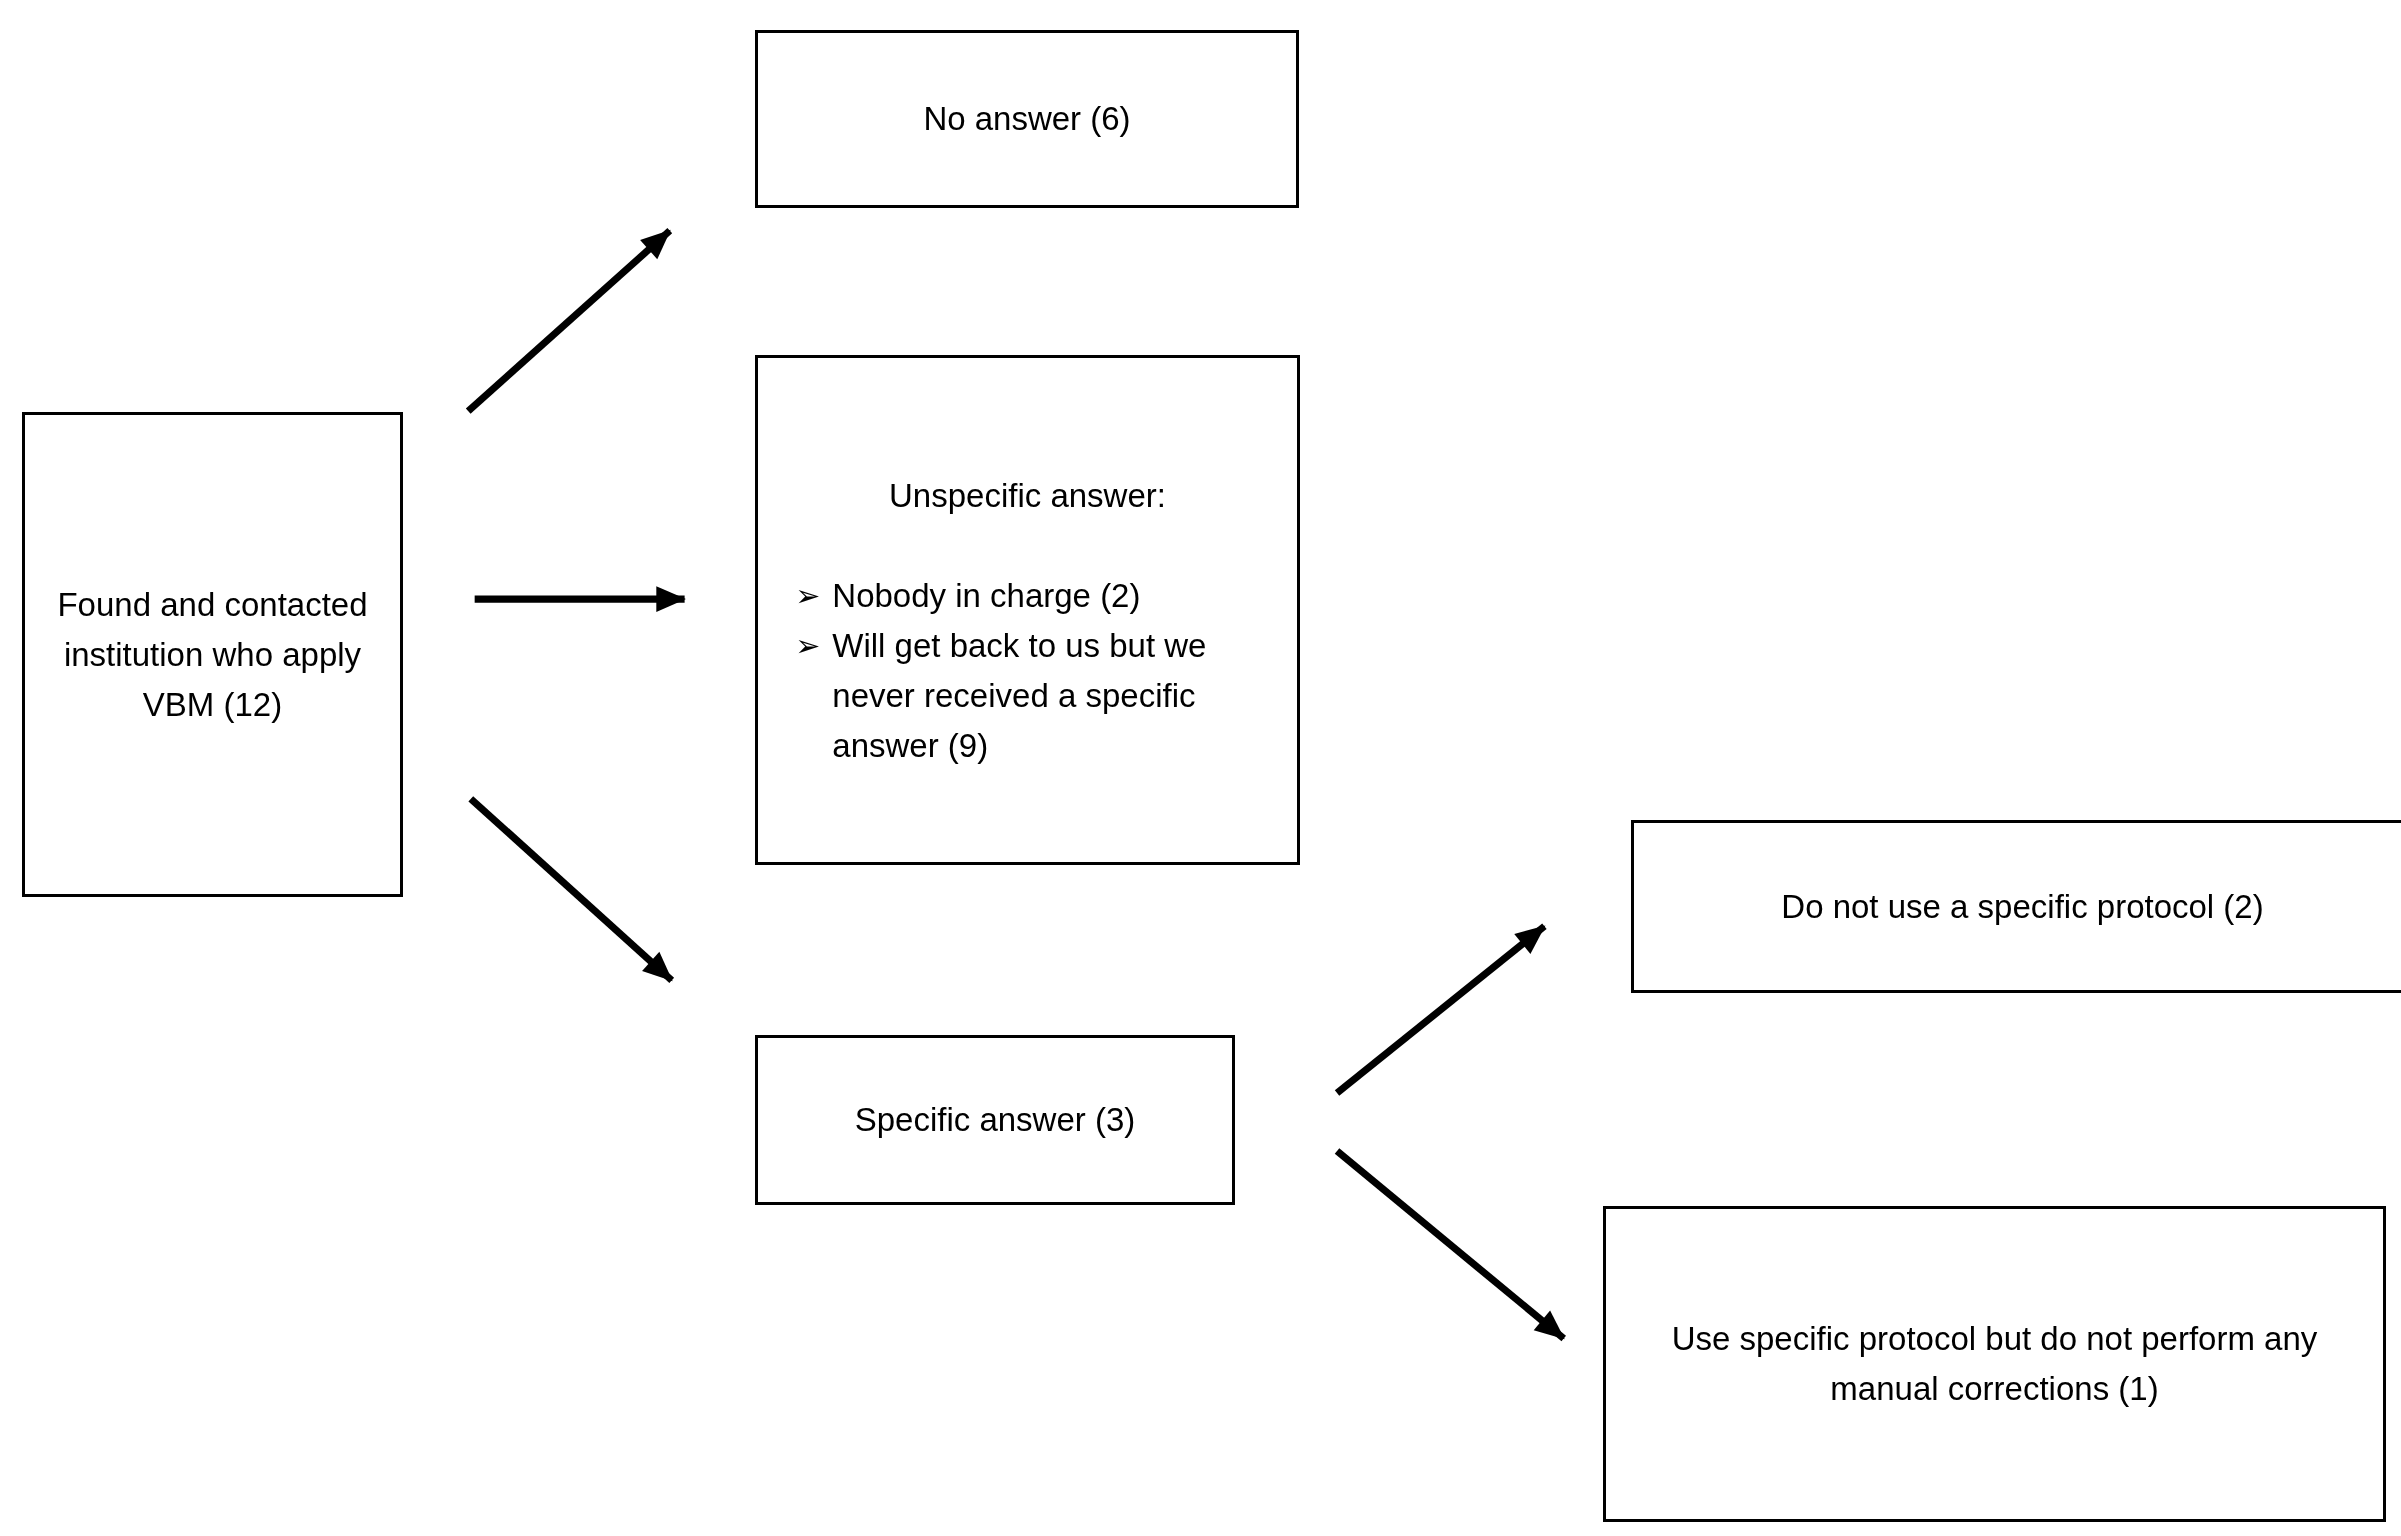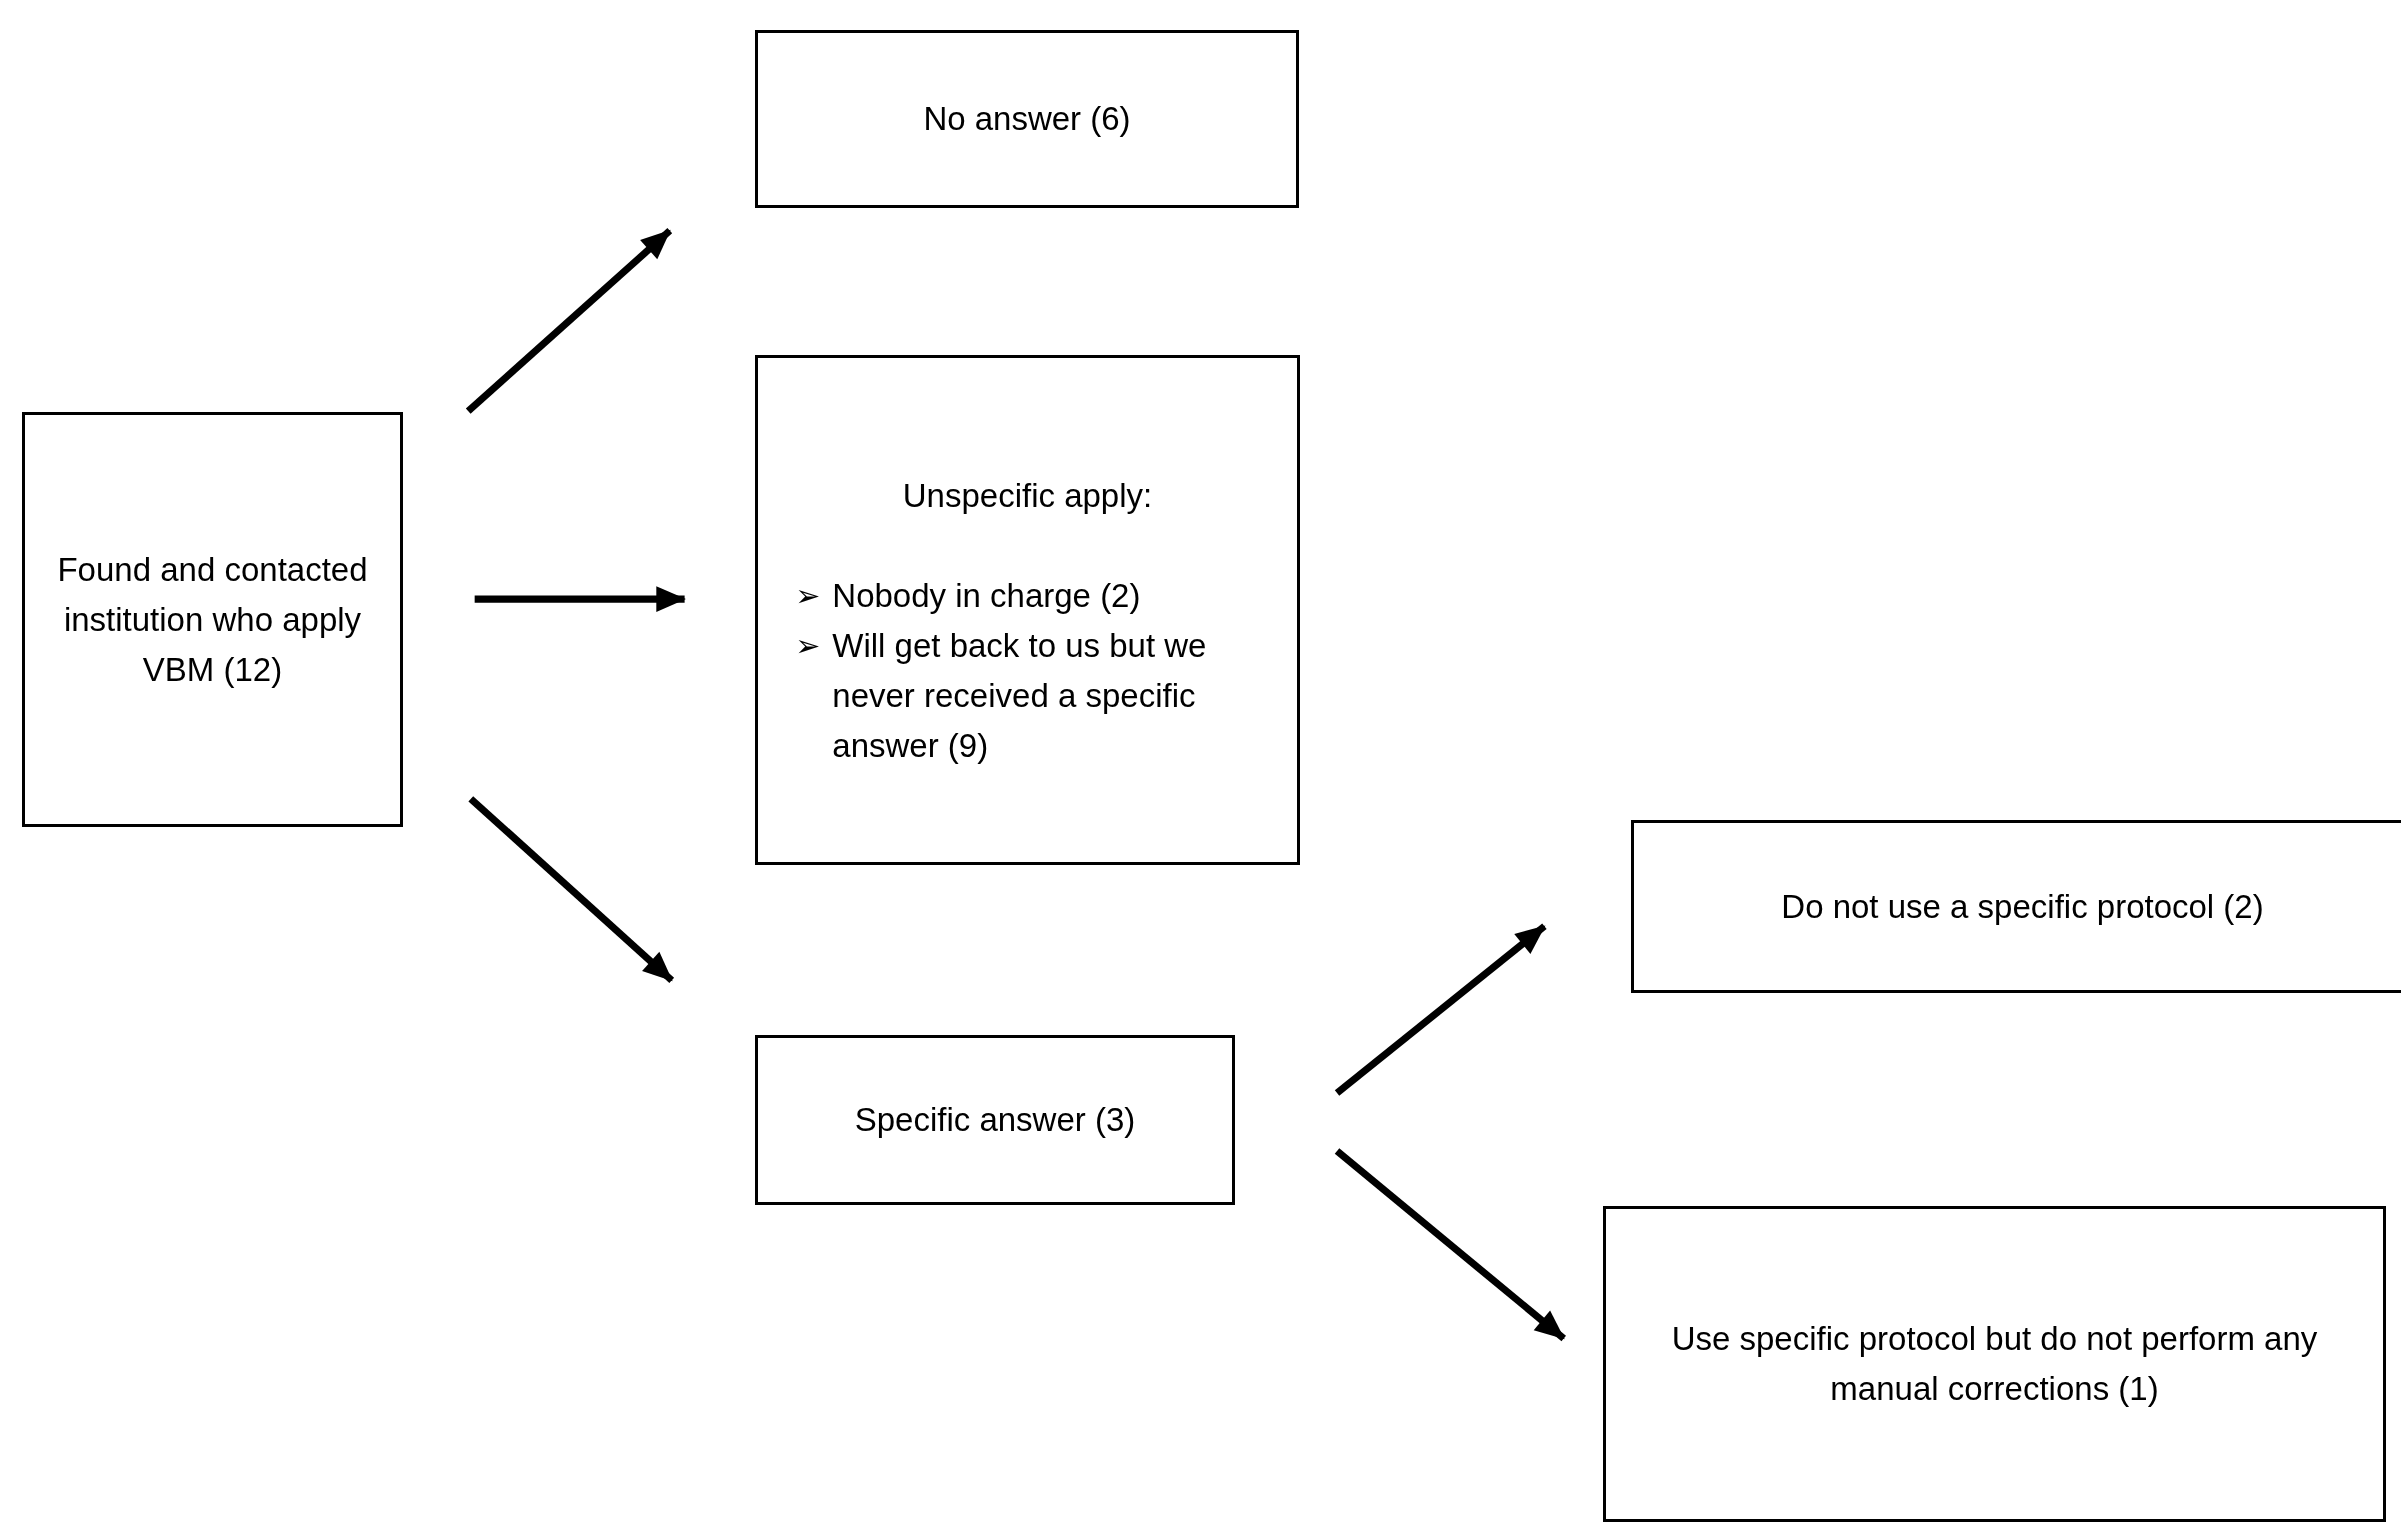--- a/index.html
+++ b/index.html
@@ -17,21 +17,21 @@
     display:flex;
     flex-direction:column;
     align-items:center;
     justify-content:center;
     font-size:33px;
     line-height:50px;
     text-align:center;
     white-space:pre-line;
   }
   
-  #node-root        {left:22px;  top:412px;  width:381px;  height:415px; padding:0 22.5px;}
+  #node-root        {left:22px;  top:412px;  width:381px;  height:485px; padding:0 22.5px;}
   #node-no-answer   {left:755px;top:30px;   width:544px;  height:178px; padding:0 26px;}
   #node-unspecific  {left:755px;top:355px;  width:545px;  height:510px;
                      justify-content:flex-start;padding:113px 19.3px 0 19.3px;}
   #node-specific    {left:755px;top:1035px; width:480px;  height:170px; padding:0 26px;}
   #node-no-protocol {left:1603px;top:820px; width:783px; height:173px; padding:0 33px;margin-left:28px;}
   #node-protocol-no-manual{left:1603px;top:1206px;width:783px;height:316px;padding:0 42px;}
 
   .node-title{width:100%;}
   .bullet-list{
     margin-top:50px;
@@ -85,21 +85,21 @@
 
   <div class="node" id="node-root">
     <span class="node-title">Found and contacted institution who apply VBM (12)</span>
   </div>
 
   <div class="node" id="node-no-answer">
     <span class="node-title">No answer (6)</span>
   </div>
 
   <div class="node" id="node-unspecific">
-    <span class="node-title">Unspecific apply:</span>
+    <span class="node-title">Unspecific answer:</span>
     <div class="bullet-list">
       <div class="bullet-item">
         <span class="bullet-glyph">➢</span>
         <span class="bullet-text">Nobody in charge (2)</span>
       </div>
       <div class="bullet-item">
         <span class="bullet-glyph">➢</span>
         <span class="bullet-text">Will get back to us but we never received a specific answer (9)</span>
       </div>
     </div>

